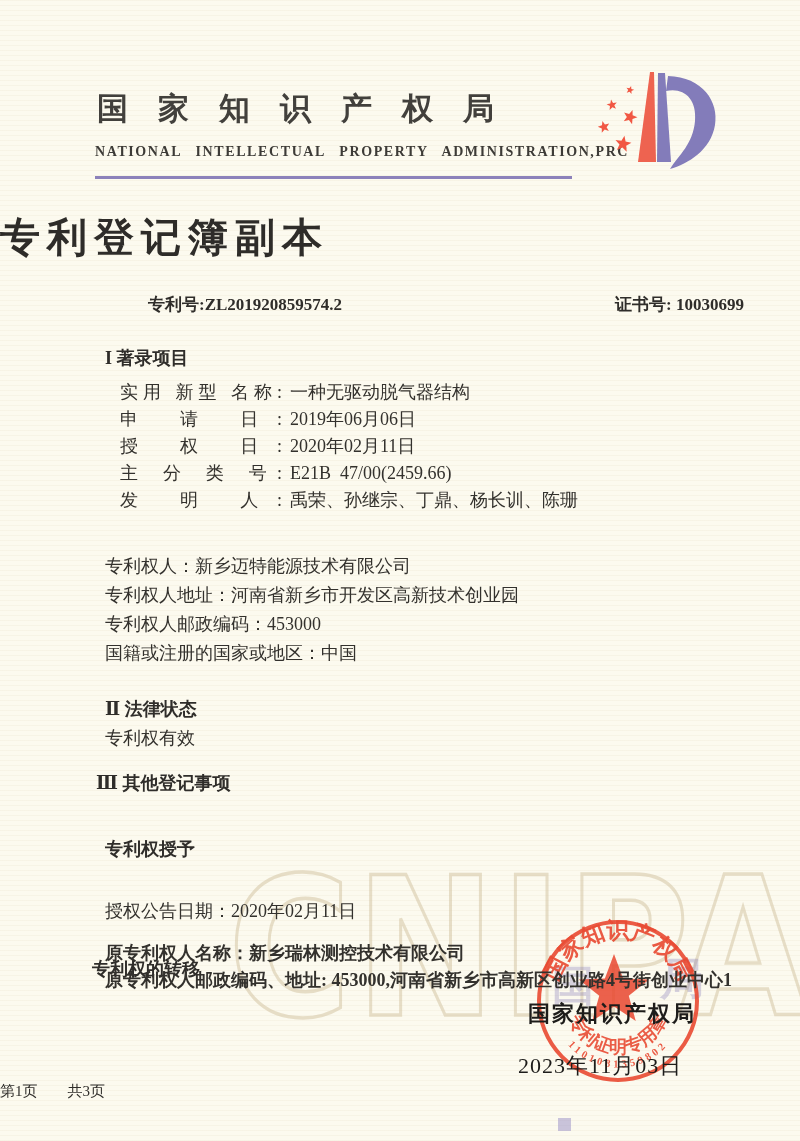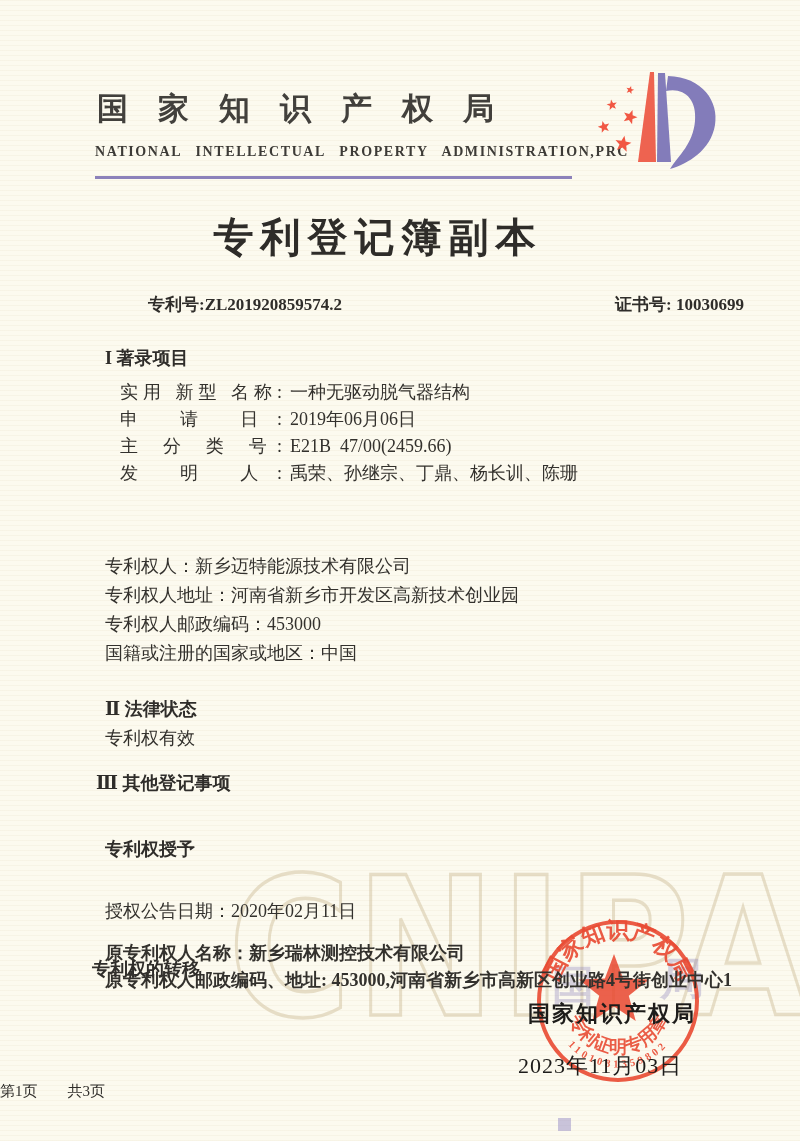--- a/index.html
+++ b/index.html
@@ -17,21 +17,21 @@
 
   
   .hdr-cn{left:97px;top:88px;font-size:31px;font-weight:700;letter-spacing:30px;
           color:#42403c;white-space:nowrap;}
   .hdr-en{left:95px;top:144px;font-size:14px;font-weight:700;letter-spacing:1.6px;
           word-spacing:9px;color:#3d3b37;white-space:nowrap;}
   .divider{left:95px;top:176px;width:477px;height:3px;background:#8c81ba;}
   .logo{left:583px;top:60px;width:180px;height:130px;}
 
   
-  .title{left:0;top:210px;width:756px;text-align:center;font-size:40px;font-weight:700;
+  .title{left:0;top:210px;width:756px;font-size:40px;font-weight:700;
          letter-spacing:7px;color:#2e2c29;}
   .meta{left:105px;top:293px;width:596px;display:flex;justify-content:space-between;
         font-size:17px;font-weight:600;color:#2f2d2a;margin-left:43px;}
 
   
   .h18{font-size:18px;font-weight:700;color:#2f2d2a;white-space:nowrap;}
   .t18{font-size:18px;color:#33312d;white-space:nowrap;}
   .s1h{left:105px;top:346px;}
   .s1rows{left:120px;top:379px;}
   .row{display:flex;line-height:27px;font-size:18px;color:#33312d;}
@@ -110,20 +110,24 @@
   <div class="abs z4 s1rows">
     <div class="row">
       <span class="lab">实用 新型 名称:</span>
       <span class="v">一种无驱动脱气器结构</span>
     </div>
     <div class="row">
       <span class="lab">申 请 日:</span>
       <span class="v">2019年06月06日</span>
     </div>
     <div class="row">
+      <span class="lab">授 权 日:</span>
+      <span class="v">2020年02月11日</span>
+    </div>
+    <div class="row">
       <span class="lab">主 分 类 号:</span>
       <span class="v">E21B  47/00(2459.66)</span>
     </div>
     <div class="row">
       <span class="lab">发 明 人:</span>
       <span class="v">禹荣、孙继宗、丁鼎、杨长训、陈珊</span>
     </div>
   </div>
 
   <div class="abs z4 owner">

